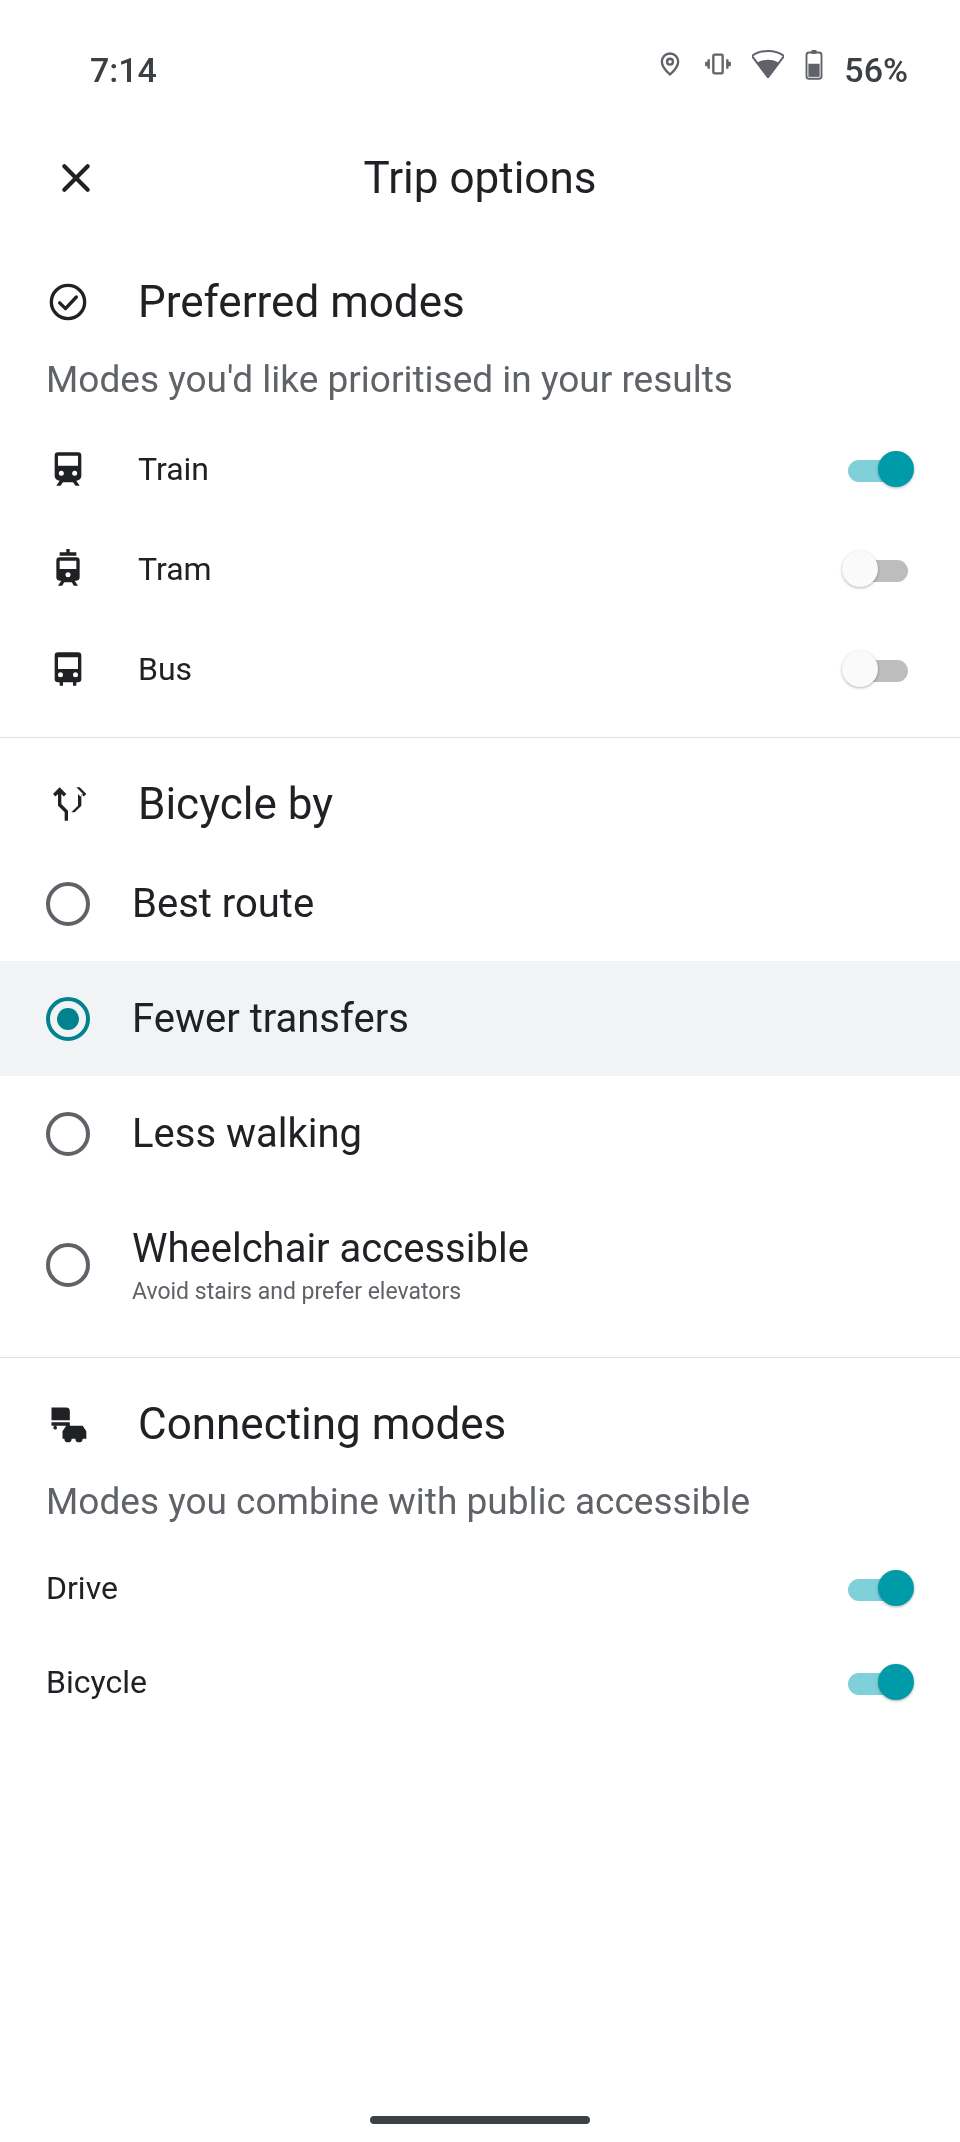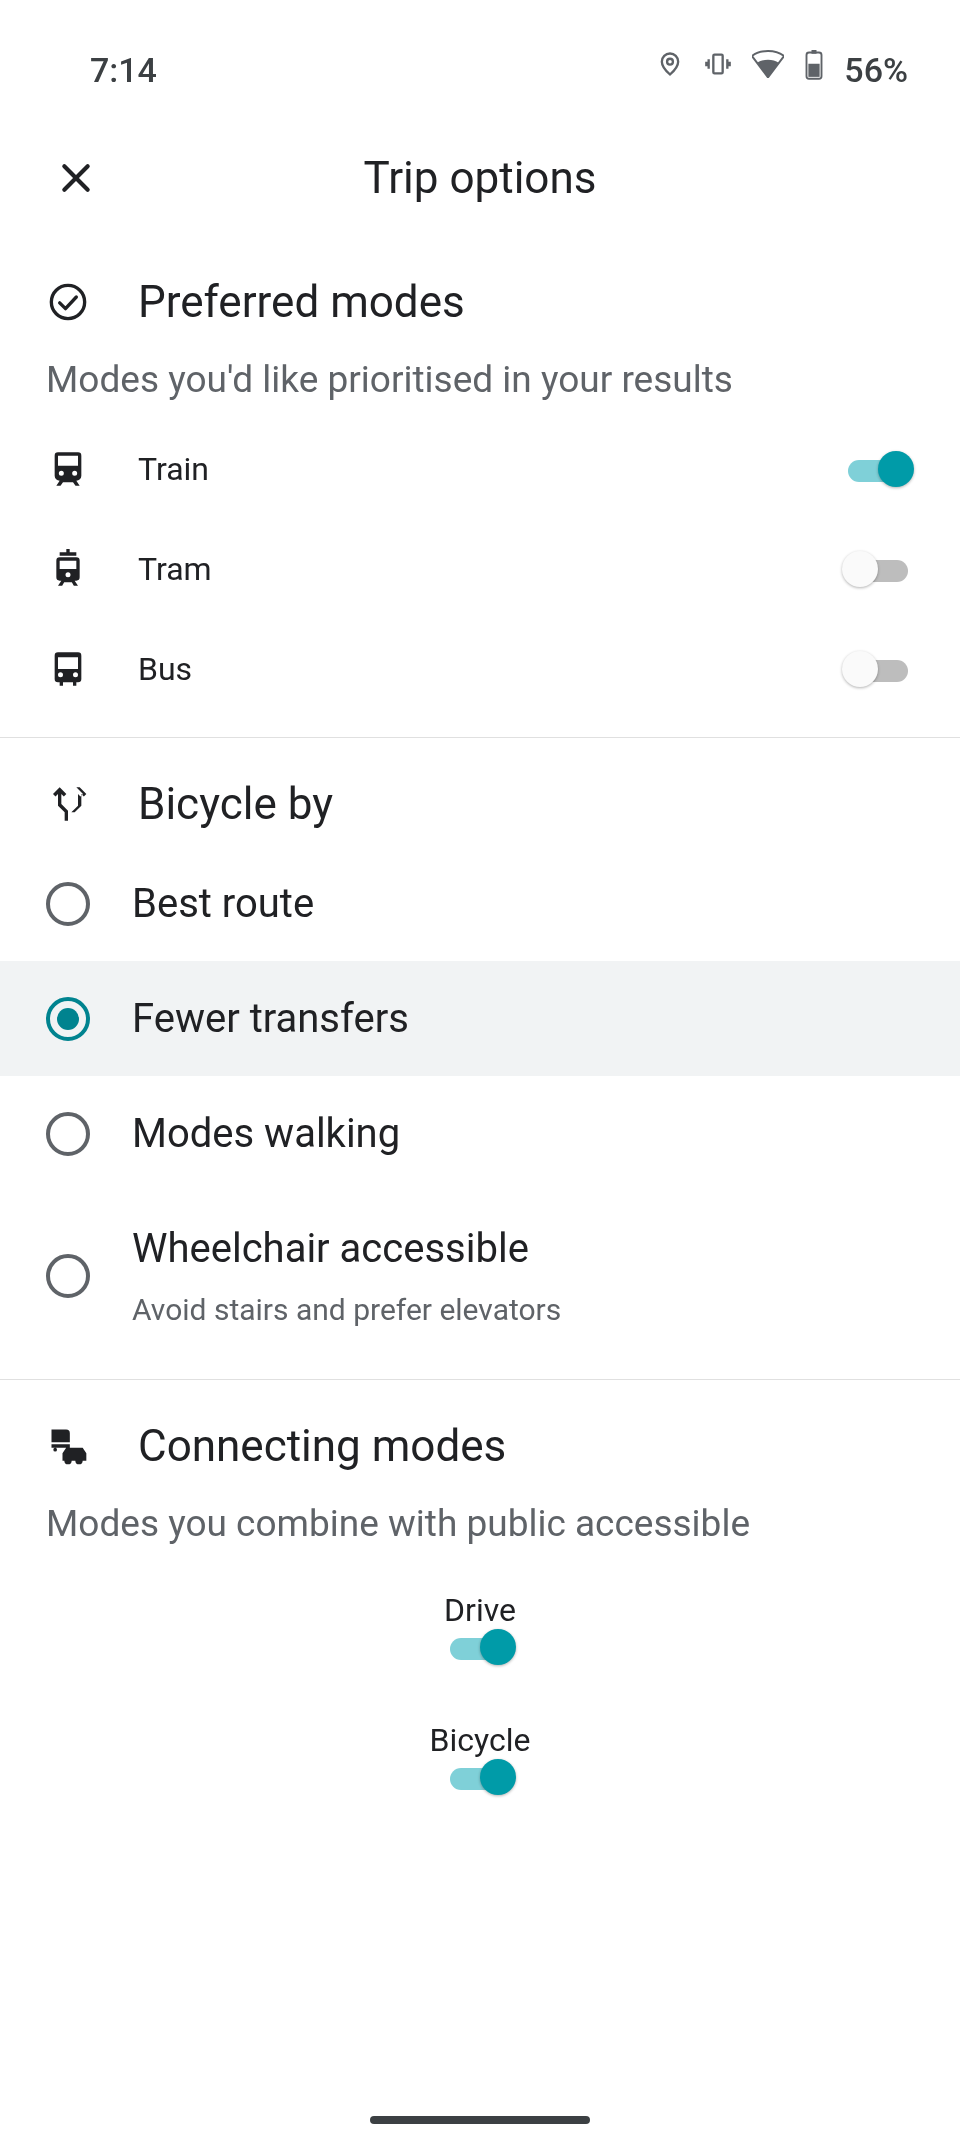--- a/index.html
+++ b/index.html
@@ -92,21 +92,21 @@
   .toggle-row .icon-slot {
     width: 44px; height: 44px;
     display: inline-flex;
     align-items: center; justify-content: center;
   }
   .toggle-row .label {
     flex: 1;
     font-size: 32px;
     color: #202124;
   }
-  .toggle-row.no-icon { padding-left: 46px; gap: 0; flex-direction: column; }
+  .toggle-row.no-icon { padding-left: 46px; gap: 0; }
 
   
   .switch {
     position: relative;
     width: 72px; height: 36px;
   }
   .switch .track {
     position: absolute;
     left: 6px; right: 6px; top: 9px;
     height: 22px;
@@ -144,21 +144,21 @@
   .radio-row.selected .radio { border-color: #00838f; }
   .radio .dot {
     width: 22px; height: 22px;
     border-radius: 50%;
     background: #00838f;
     display: none;
   }
   .radio-row.selected .radio .dot { display: block; }
   .radio-text { display: flex; flex-direction: column; }
   .radio-label { font-size: 40px; color: #202124; }
-  .radio-sub { font-size: 30px; color: #5f6368; margin-top: 20px; }
+  .radio-sub { font-size: 23px; color: #5f6368; margin-top: 6px; }
 
   .divider {
     height: 1px;
     background: #e0e0e0;
     margin: 18px 0 0 0;
   }
 
   .spacer-sm { height: 10px; }
 
   
@@ -293,21 +293,21 @@
         <span class="dot"></span>
       </span>
     <div class="radio-text">
       <span class="radio-label">Fewer transfers</span>
     </div>
   </div>
 
   <div class="radio-row">
     <span class="radio"></span>
     <div class="radio-text">
-      <span class="radio-label">Modes walking</span>
+      <span class="radio-label">Less walking</span>
     </div>
   </div>
 
   <div class="radio-row">
     <span class="radio"></span>
     <div class="radio-text">
       <span class="radio-label">Wheelchair accessible</span>
       <span class="radio-sub">Avoid stairs and prefer elevators</span>
     </div>
   </div>

